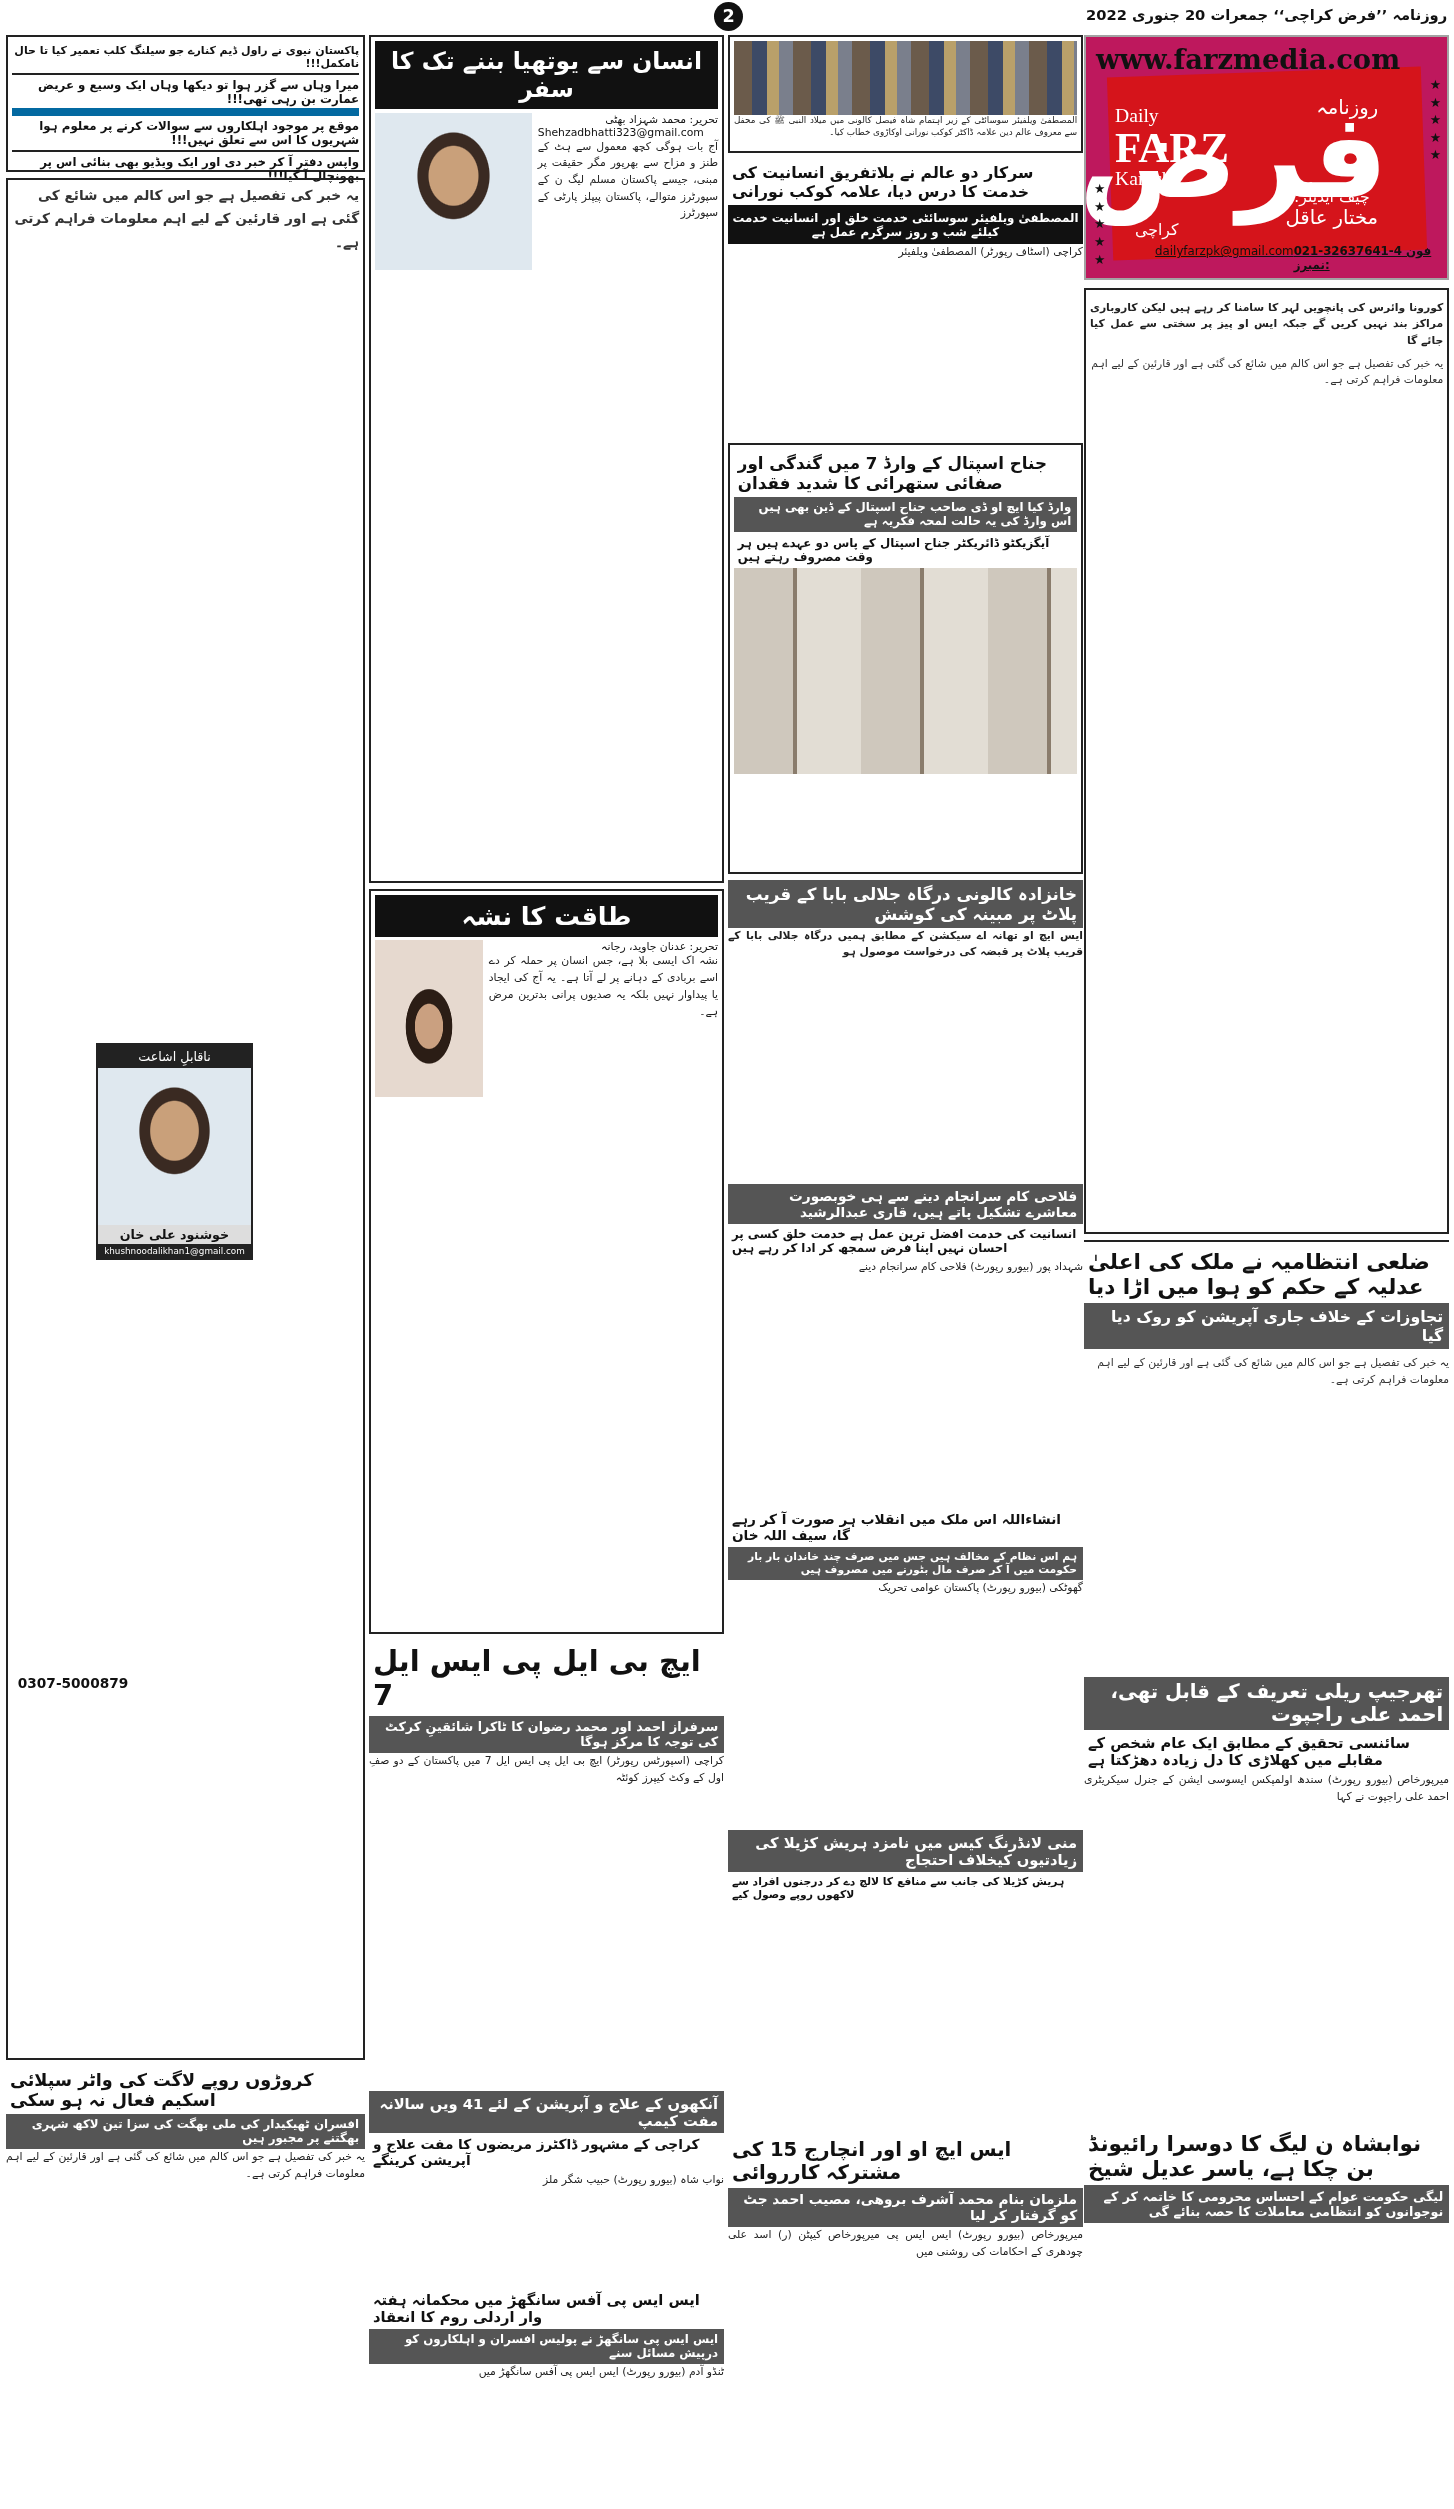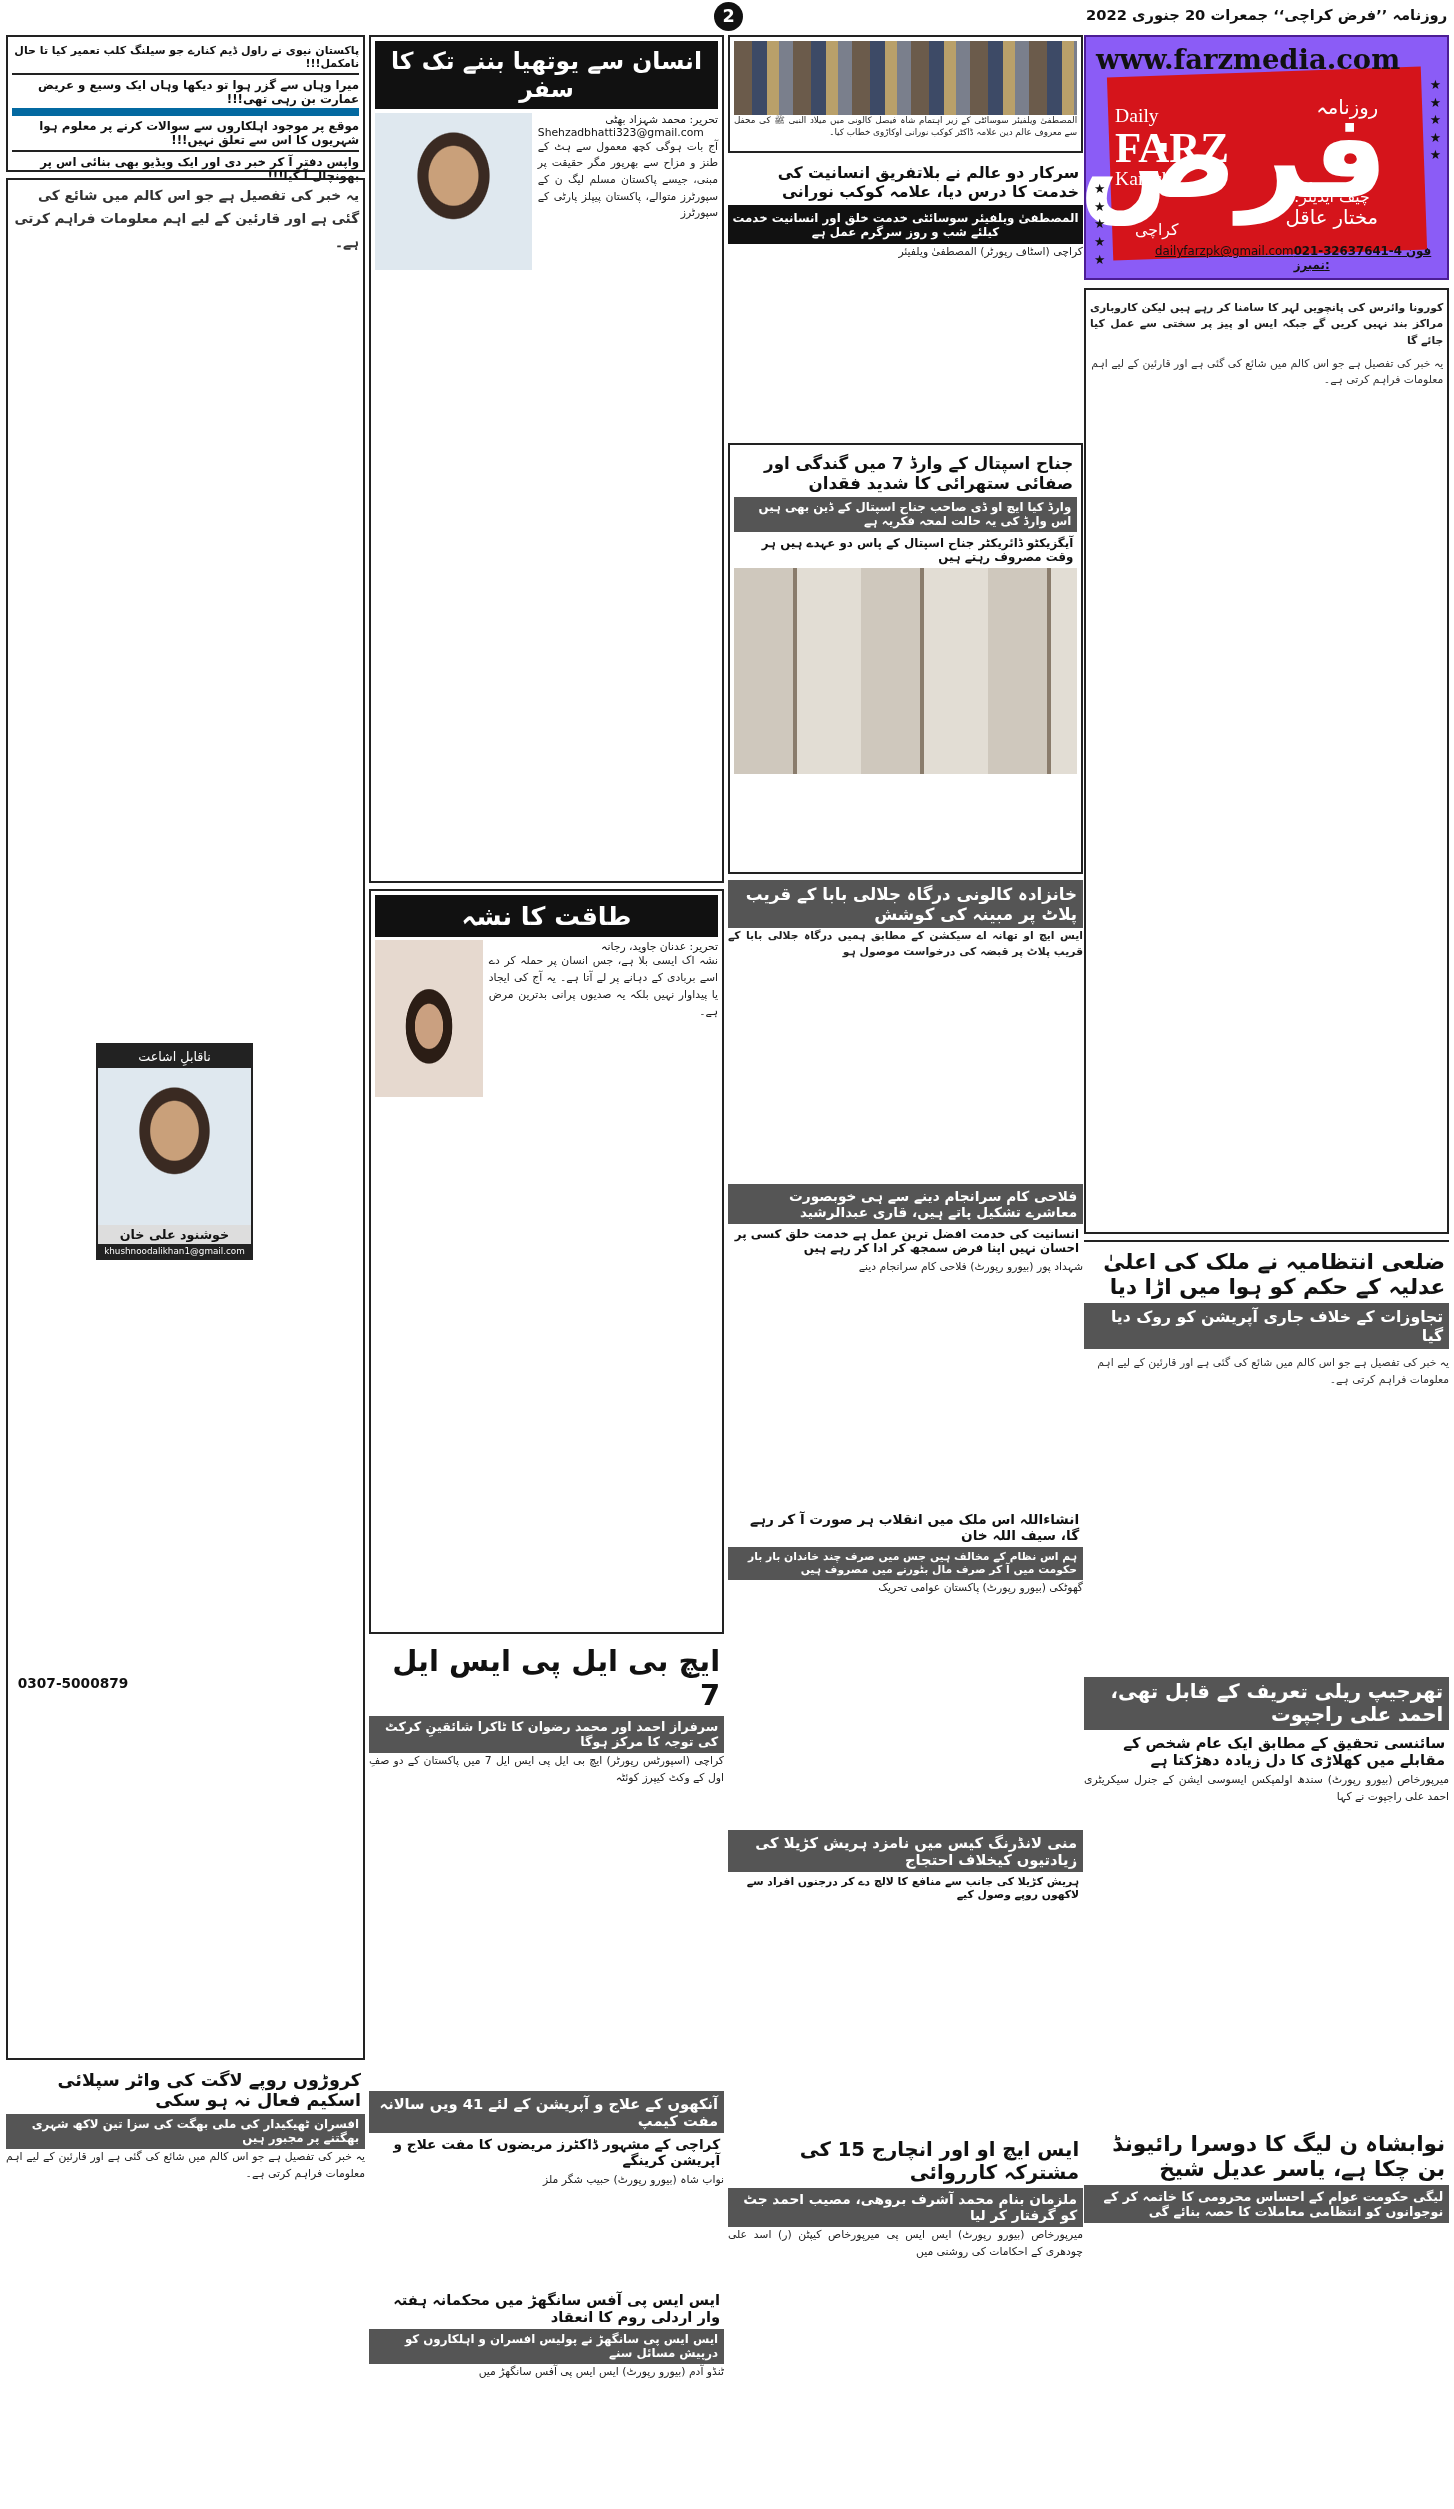--- a/index.html
+++ b/index.html
@@ -3,31 +3,31 @@
 <meta charset="utf-8">
 <style>
   * { box-sizing: border-box; margin: 0; padding: 0; }
   body { width: 1455px; height: 2509px; background: #fff; font-family: "DejaVu Sans", sans-serif; color: #111; overflow: hidden; position: relative; direction: rtl; }
   .col { position: absolute; top: 35px; bottom: 5.9px; }
   .dateline { position: absolute; top: 5.9px; right: 7.8px; font-size: 14.7px; font-weight: bold; }
   .pageno { position: absolute; top: 2px; left: 714px; width: 29px; height: 29px; border-radius: 50%; background: #111; color: #fff; font-weight: bold; font-size: 17.6px; text-align: center; line-height: 29px; direction: ltr; }
   .box { border: 2px solid #222; padding: 3.9px; margin-bottom: 5.9px; }
   .hl-black { background: #111; color: #fff; font-weight: bold; text-align: center; padding: 5.9px 3.9px; }
   .hl-grey { background: #555; color: #fff; font-weight: bold; padding: 3.9px 5.9px; }
-  .hl-plain { font-weight: bold; text-align: right; padding: 3.9px; }
+  .hl-plain { font-weight: bold; text-align: left; padding: 3.9px; }
   .body-text { font-size: 10.8px; line-height: 16.7px; text-align: justify; color: #222; column-gap: 9.8px; column-rule: 1px solid #444; }
   .filler { color: #333; font-size: 10.8px; line-height: 16.7px; }
   .photo { background: linear-gradient(135deg,#8aa,#456 60%,#223); position: relative; }
   .photo.face { background: radial-gradient(ellipse at 50% 40%, #c9a07a 0 22%, #3a2a22 23% 32%, #dfe8ef 33%); }
   .photo.bearded { background: radial-gradient(ellipse at 50% 55%, #caa080 0 18%, #2b1d15 19% 30%, #e6d9cf 31%); }
   .photo.crowd { background: repeating-linear-gradient(90deg,#6b5b4b 0 17.6px,#3d4a66 17.6px 33px,#b9a06a 33px 45px,#7a7f8c 45px 59px); }
   .photo.hospital { background: repeating-linear-gradient(90deg,#cfc8bd 0 59px,#8a7c6c 59px 63px,#e2ddd4 63px 127px); }
   .rule { border-top: 2.9px double #222; margin: 3.9px 0; }
   
-  .masthead { border: 2px solid #4c1d95; padding: 5.9px; height: 245px; position: relative; background: #8b5cf6; }
+  .masthead { border: 2px solid #a3a3a3; padding: 5.9px; height: 245px; position: relative; background: #be185d; }
   .mast-red { position: absolute; left: 23.5px; right: 23.5px; top: 35px; bottom: 23.5px; background: #d5141b; transform: rotate(-2deg); }
   .mast-url { position: absolute; top: 5.9px; left: 9.8px; font-family: "DejaVu Serif", serif; font-weight: bold; font-size: 27.4px; direction: ltr; color: #111; }
   .mast-daily { position: absolute; left: 29px; top: 69px; color: #fff; font-family: "Liberation Serif", serif; direction: ltr; line-height: 1; }
   .mast-logo { position: absolute; left: 108px; top: 49px; right: 59px; text-align: center; color: #fff; font-size: 118px; font-weight: bold; line-height: 1.2; }
   .mast-small { position: absolute; color: #fff; font-size: 15.7px; }
   .mast-contact { position: absolute; bottom: 5.9px; left: 69px; right: 7.8px; display: flex; justify-content: space-between; font-size: 11.8px; direction: ltr; font-weight: bold; text-decoration: underline; }
   .stars { position: absolute; font-size: 12.7px; line-height: 17.6px; color: #111; }
 </style>
 </head>
 <body>

